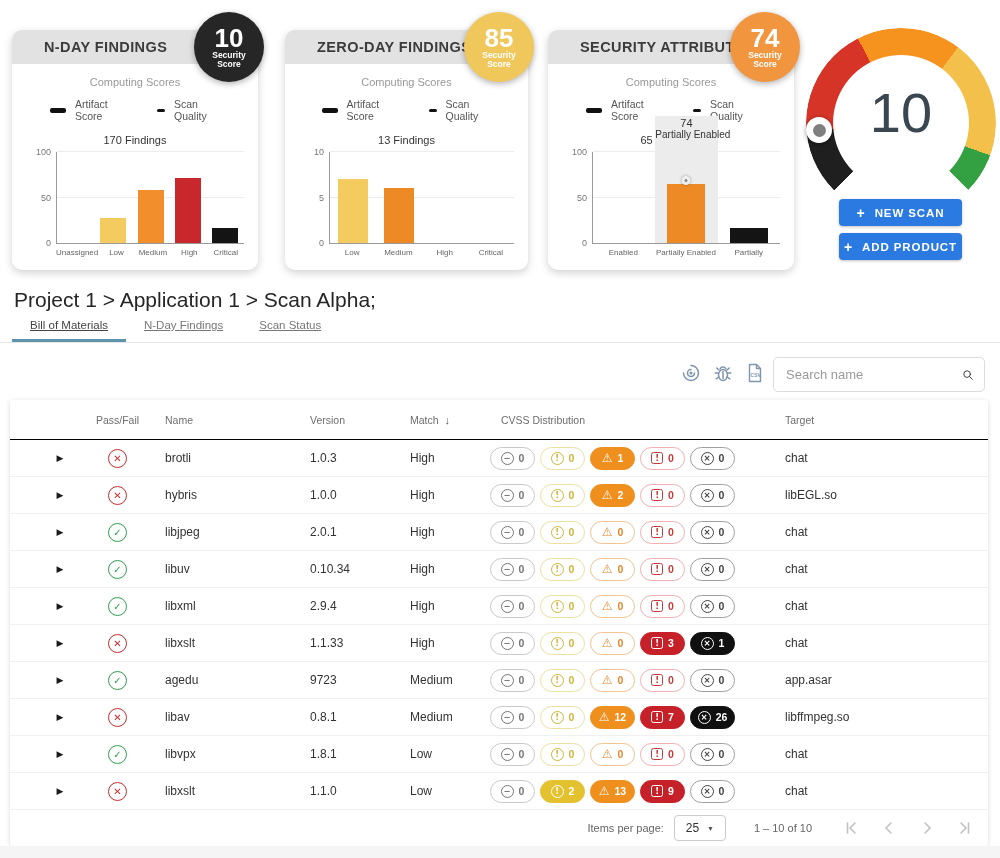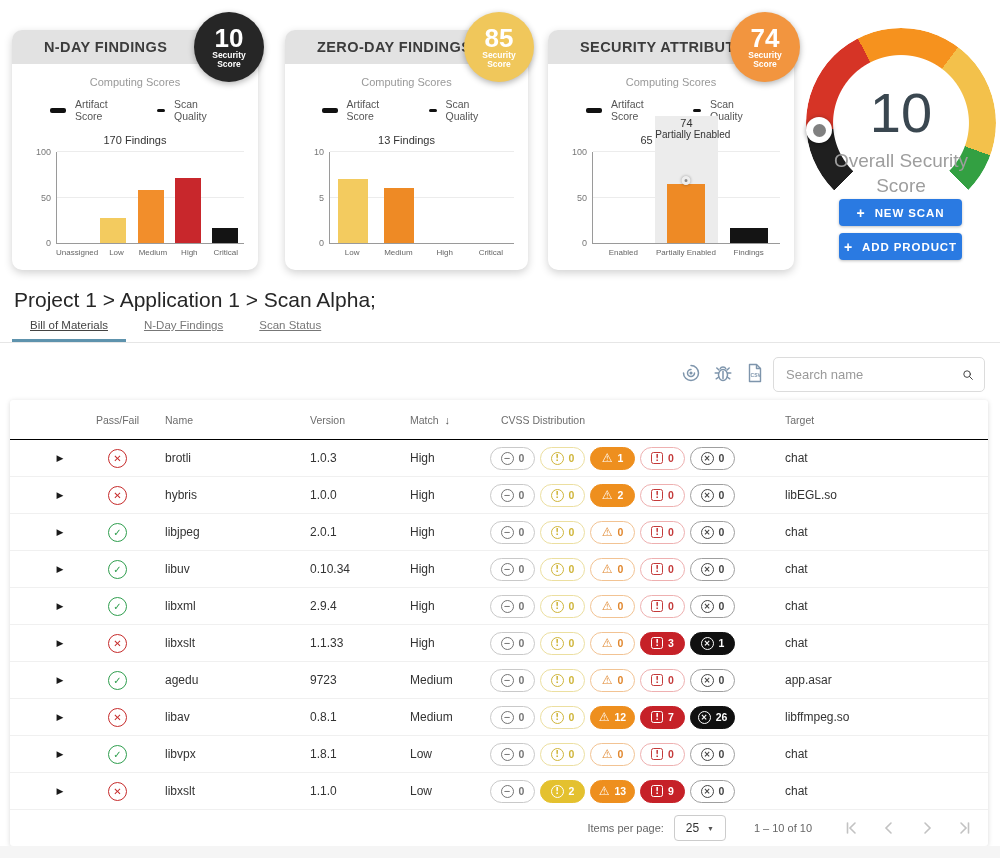--- a/index.html
+++ b/index.html
@@ -244,32 +244,31 @@
             </div>
           </div>
           <div class="bar-slot">
             <div class="bar" style="width: 38px; height: 17%; background: rgb(20, 20, 20);"></div>
           </div>
         </div>
       </div>
       <div class="xlabels">
         <div class="xlab">Enabled</div>
         <div class="xlab">Partially Enabled</div>
-        <div class="xlab">Findings</div>
+        <div class="xlab">Partially</div>
       </div>
     </div>
   </div>
 
 <div class="gauge">
   <div class="gauge-ring" style="background: conic-gradient(from 225deg, rgb(31, 31, 31) 0deg, rgb(31, 31, 31) 40deg, rgb(214, 52, 38) 40deg, rgb(214, 52, 38) 108deg, rgb(246, 146, 30) 108deg, rgb(246, 146, 30) 172deg, rgb(243, 193, 75) 172deg, rgb(243, 193, 75) 245deg, rgb(51, 160, 66) 245deg, rgb(51, 160, 66) 270deg, transparent 270deg, transparent 360deg);"></div>
   <div class="gauge-dot" id="gauge-dot" style="left: 0.312035px; top: 89.1468px;">
       <span></span>
     </div>
   <div class="gauge-score">10</div>
-  <div class="gauge-label">Overall Security Score</div>
 </div>
 
 <button class="btn" style="top: 199px; background: rgb(42, 122, 226);">
   <span class="plus">+</span>
   <span>NEW SCAN</span>
 </button>
 <button class="btn" style="top: 233px; background: rgb(42, 122, 226);">
   <span class="plus">+</span>
   <span>ADD PRODUCT</span>
 </button>

